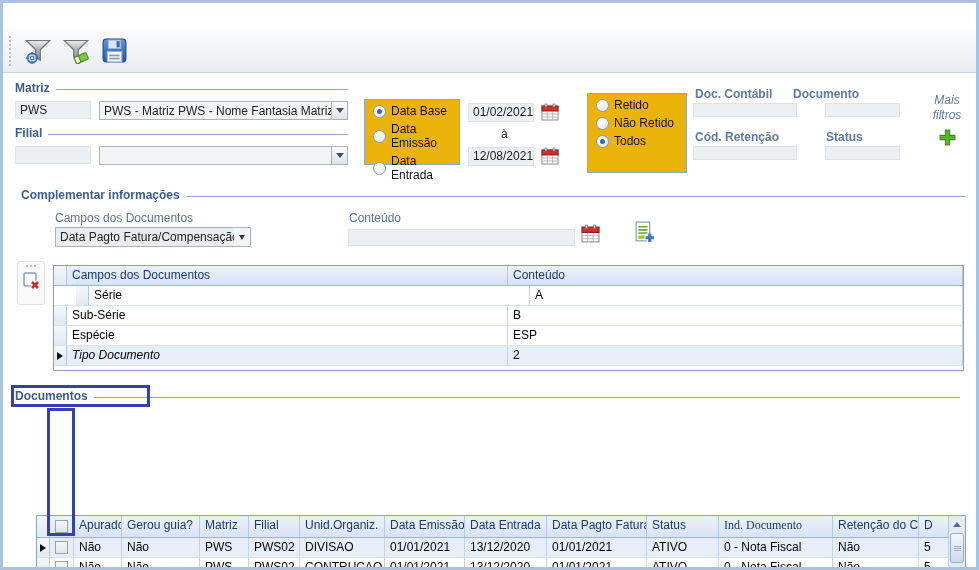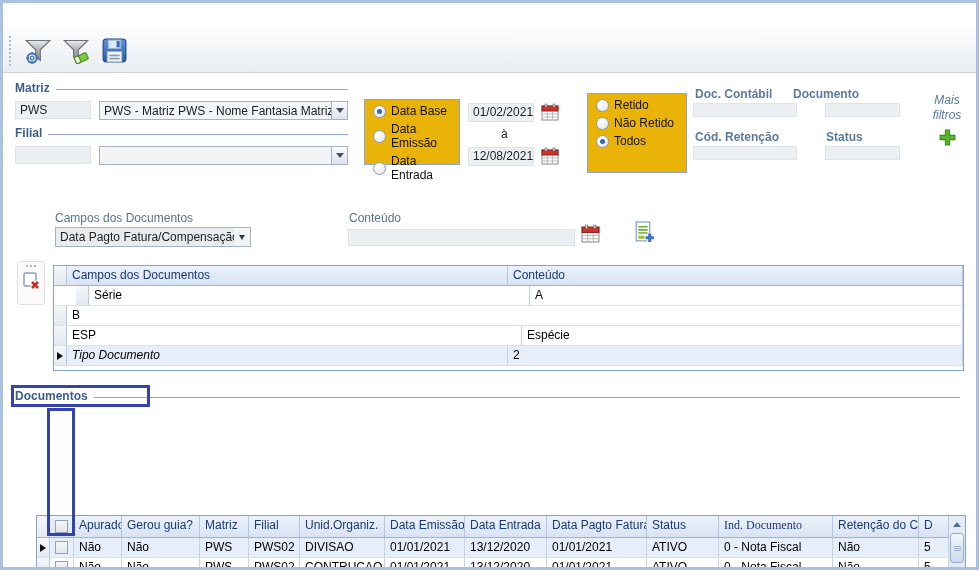--- a/index.html
+++ b/index.html
@@ -207,20 +207,24 @@
   <div class="abs flabel" style="left:823px;top:127px;">Status</div>
   <div class="abs field" style="left:822px;top:143px;width:75px;height:14px;"></div>
 
   <div class="abs mais" style="left:922px;top:90px;width:44px;font-style:italic;">Mais filtros</div>
   <div class="abs" style="left:936px;top:126px;">
     <svg width="17" height="17" viewBox="0 0 16 16">
       <path d="M6 1 h4 v5 h5 v4 h-5 v5 h-4 v-5 H1 V6 h5 z" fill="#5cb42c" stroke="#3f8a1c"></path>
     </svg>
   </div>
 
+  <div class="abs sect" style="left:18px;top:185px;width:945px;">
+    <span>Complementar informações</span>
+      <span class="line"></span>
+  </div>
   <div class="abs slabel" style="left:52px;top:208px;">Campos dos Documentos</div>
   <div class="abs combo" style="left:52px;top:224px;width:196px;height:20px;background:#e9ecef;">
     <span class="ctext">Data Pagto Fatura/Compensação</span>
     <span class="ddbtn" style="background:#f2f4f6;border-left:none;">
         <span class="tri-down" style="border-top-color:#30394a;border-left-width:3px;border-right-width:3px;"></span>
       </span>
   </div>
   <div class="abs slabel" style="left:346px;top:208px;">Conteúdo</div>
   <div class="abs field" style="left:345px;top:226px;width:227px;height:17px;"></div>
   <div class="abs" style="left:578px;top:221px;">
@@ -264,26 +268,27 @@
       <div class="gcell" style="flex:1;">Conteúdo</div>
     </div>
     <div id="small-rows">
         <div class="grow" style="height: 20px; padding-left: 22px;">
           <div class="selcell"></div>
           <div class="gcell" style="flex: 0 0 441px;">Série</div>
           <div class="gcell" style="flex: 1 1 0%;">A</div>
         </div>
         <div class="grow" style="height: 20px;">
           <div class="selcell"></div>
+          <div class="gcell" style="flex: 0 0 441px;">Sub-Série</div>
           <div class="gcell" style="flex: 1 1 0%;">B</div>
         </div>
         <div class="grow" style="height: 20px;">
           <div class="selcell"></div>
+          <div class="gcell" style="flex: 0 0 441px;">Espécie</div>
           <div class="gcell" style="flex: 1 1 0%;">ESP</div>
-          <div class="gcell" style="flex: 0 0 441px;">Espécie</div>
         </div>
         <div class="grow sel" style="height: 20px;">
           <div class="selcell">
             <span class="rowarrow"></span>
           </div>
           <div class="gcell" style="flex: 0 0 441px; font-style: italic;">Tipo Documento</div>
           <div class="gcell" style="flex: 1 1 0%;">2</div>
         </div>
       </div>
   </div>

